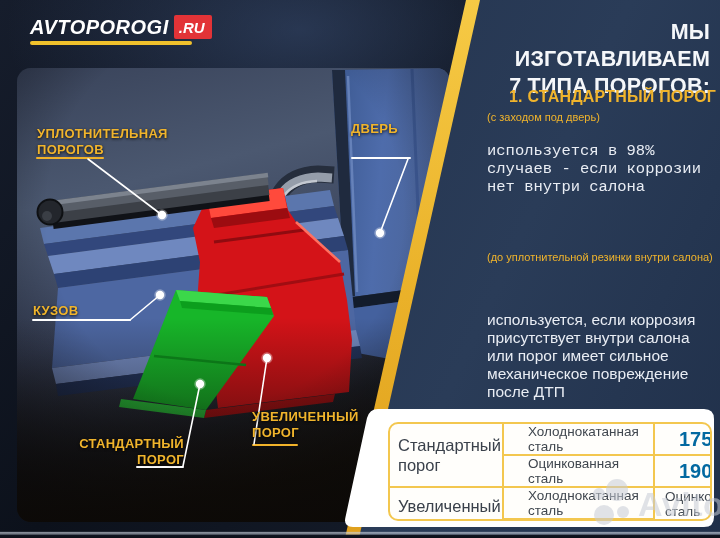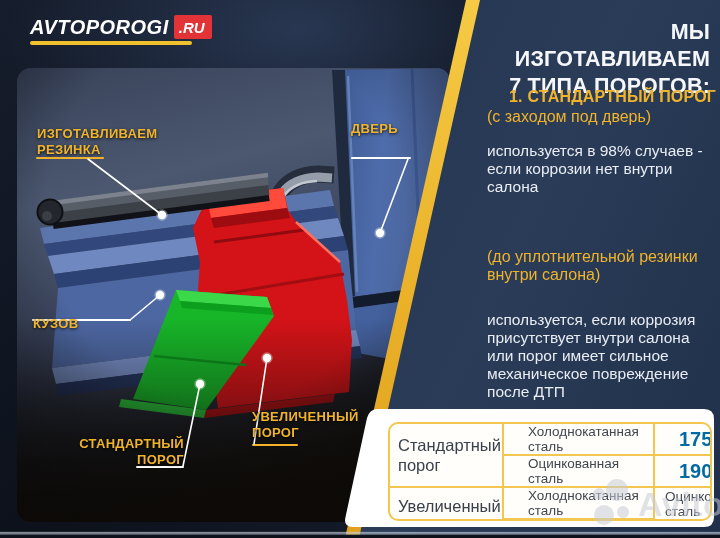--- a/index.html
+++ b/index.html
@@ -16,39 +16,39 @@
   .logo-text{color:#fff;font-weight:700;font-style:italic;font-size:20px;letter-spacing:.5px;}
   .logo-tld{background:#e23337;color:#fff;font-weight:700;font-style:italic;font-size:15px;
     padding:4px 7px 3px 5px;margin-left:5px;border-radius:2px;}
   .logo-underline{width:162px;height:3.5px;background:#f0c12c;margin-top:2px;border-radius:2px;}
   
   .illus{position:absolute;left:14px;top:66px;z-index:1;}
   .diag-label{position:absolute;z-index:2;color:#f0b42c;font-weight:700;font-size:13px;line-height:16px;
     letter-spacing:.3px;text-shadow:0 1px 3px rgba(0,0,0,.85);}
   .lbl-seal{left:37px;top:126px;width:140px;}
   .lbl-door{left:351px;top:121px;}
-  .lbl-body{left:33px;top:316px;}
+  .lbl-body{left:33px;top:303px;}
   .lbl-std{left:76px;top:436px;width:108px;text-align:right;}
   .lbl-ext{left:252px;top:409px;width:120px;}
   
   .right-panel{position:absolute;inset:0;z-index:3;
     clip-path:polygon(478px 0,720px 0,720px 538px,357px 538px);
     background:linear-gradient(115deg,#2e4460 0%,#253550 35%,#2a3c58 65%,#20304a 100%);}
   .stripe{position:absolute;inset:0;z-index:4;
     clip-path:polygon(466px 0,480px 0,359px 538px,345px 538px);
     background:linear-gradient(180deg,#f6ca45 0%,#eab129 55%,#dfa01d 100%);}
   .panel-text{position:absolute;z-index:5;}
   .heading{left:470px;top:19px;width:240px;text-align:right;color:#f5f7fa;font-weight:700;
     font-size:21.5px;line-height:27px;letter-spacing:.2px;}
   .sec-title{color:#f0b42c;font-weight:700;font-size:16px;letter-spacing:.2px;}
-  .sec-sub{color:#f0b42c;font-size:16px;line-height:18px;}
+  .sec-sub{color:#f0b42c;font-size:11px;line-height:18px;}
   .sec-body{color:#e9edf4;font-size:15.5px;line-height:18px;}
   .s1-title{left:487px;top:88px;margin-left:22px;}
   .s1-sub{left:487px;top:108px;}
-  .s1-body{left:487px;top:142px;width:226px;}
+  .s1-body{left:487px;top:142px;width:226px;font-family:Liberation Mono, monospace;}
   .s2-title{left:487px;top:228px;}
   .s2-sub{left:487px;top:248px;width:240px;}
   .s2-body{left:487px;top:311px;width:232px;}
   
   .card-svg{position:absolute;left:340px;top:404px;z-index:5;}
   .price-table{position:absolute;left:388px;top:422px;width:324px;height:99px;z-index:6;
     box-sizing:border-box;background:#fffefb;border:2px solid #f3c74f;border-radius:10px;overflow:hidden;
     display:grid;grid-template-columns:114px 151px 1fr;grid-template-rows:repeat(4,1fr);}
   .pcell{display:flex;align-items:center;box-sizing:border-box;}
   .cell-product{grid-row:span 2;border-right:2px solid #f3c74f;padding:2px 8px;
@@ -180,21 +180,21 @@
         <path d="M169,400 L186,318" stroke="#ffffff" stroke-width="1.6"></path>
         <circle cx="186" cy="318" r="4.2" fill="#ffffff" stroke="rgba(255,255,255,.35)" stroke-width="3"></circle>
 
         <path d="M239,379 L283,379" stroke="#f2b32a" stroke-width="2"></path>
         <path d="M240,378 L253,292" stroke="#ffffff" stroke-width="1.6"></path>
         <circle cx="253" cy="292" r="4.2" fill="#ffffff" stroke="rgba(255,255,255,.35)" stroke-width="3"></circle>
       </g>
     </g>
   </svg>
 
-  <div class="diag-label lbl-seal">ИЗГОТАВЛИВАЕМ РЕЗИНКА</div>
+  <div class="diag-label lbl-seal">УПЛОТНИТЕЛЬНАЯ ПОРОГОВ</div>
   <div class="diag-label lbl-door">ДВЕРЬ</div>
   <div class="diag-label lbl-body">КУЗОВ</div>
   <div class="diag-label lbl-std">СТАНДАРТНЫЙ ПОРОГ</div>
   <div class="diag-label lbl-ext">УВЕЛИЧЕННЫЙ ПОРОГ</div>
 
   <div class="right-panel"></div>
   <div class="stripe"></div>
 
   <div class="panel-text heading">
     <div>МЫ ИЗГОТАВЛИВАЕМ</div>

